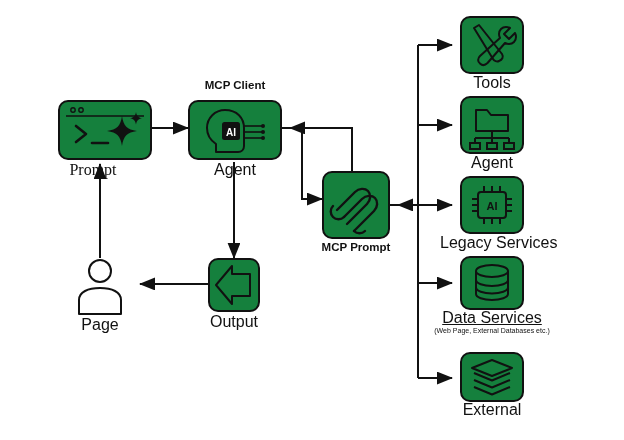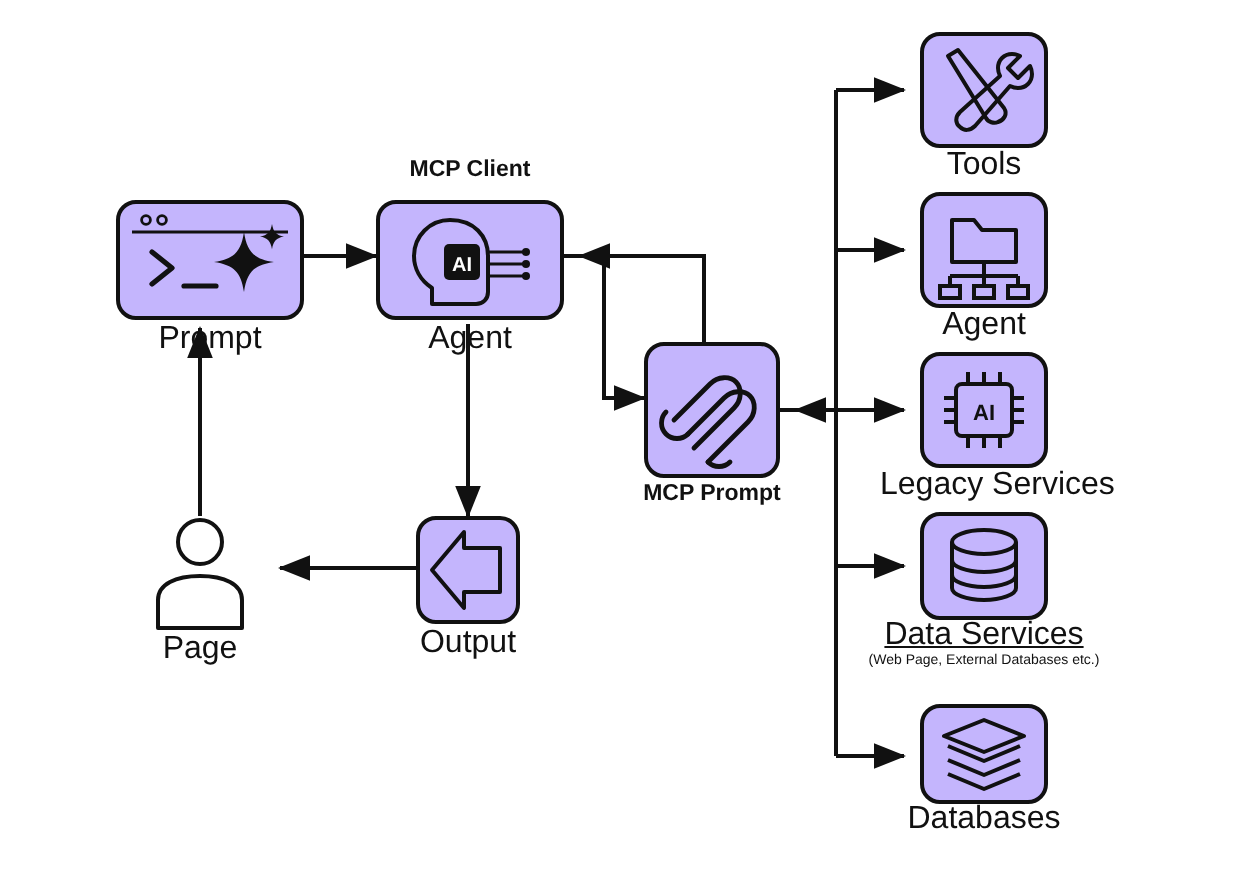--- a/index.html
+++ b/index.html
@@ -23,21 +23,21 @@
   }
   .node {
     position: absolute;
     box-sizing: border-box;
   }
   .box {
     position: absolute;
     box-sizing: border-box;
     border: 2px solid #111111;
     border-radius: 10px;
-    background: #c4b5fd;
+    background: #15803d;
   }
   .label {
     position: absolute;
     text-align: center;
     font-size: 16px;
     line-height: 13px;
     color: #111111;
     white-space: nowrap;
   }
   .label.bold {
@@ -96,21 +96,21 @@
   <svg class="icon-svg" width="90" height="56" viewBox="0 0 90 56">
     <line x1="6" y1="14" x2="84" y2="14" stroke="#111111" stroke-width="1.6"></line>
     <circle cx="13" cy="8" r="2.2" fill="none" stroke="#111111" stroke-width="1.4"></circle>
     <circle cx="21" cy="8" r="2.2" fill="none" stroke="#111111" stroke-width="1.4"></circle>
     <path d="M16,24 L26,32 L16,40" fill="none" stroke="#111111" stroke-width="2.6" stroke-linecap="round" stroke-linejoin="round"></path>
     <line x1="32" y1="41" x2="48" y2="41" stroke="#111111" stroke-width="2.6" stroke-linecap="round"></line>
     <path d="M62,14 C63.5,24 67,27.5 77,29 C67,30.5 63.5,34 62,44 C60.5,34 57,30.5 47,29 C57,27.5 60.5,24 62,14 Z" fill="#111111"></path>
     <path d="M76,10 C76.7,14 78.2,15.6 82,16.3 C78.2,17 76.7,18.6 76,22.6 C75.3,18.6 73.8,17 70,16.3 C73.8,15.6 75.3,14 76,10 Z" fill="#111111"></path>
   </svg>
 </div>
-<div class="label" style="left:58px; top:163px; width:94px;">Prompt</div>
+<div class="label" style="left:46px; top:163px; width:94px;font-family:Liberation Serif, serif;">Prompt</div>
 
 <div class="label bold" style="left:188px; top:79px; width:94px;">MCP Client</div>
 <div class="box" style="left:188px; top:100px; width:94px; height:60px;">
   <svg class="icon-svg" width="90" height="56" viewBox="0 0 90 56">
     <path d="M26,50 L26,42 C20,38 17,32 17,26 C17,16 25,8 35,8 C47,8 54,16 54,26 L54,44 C54,47.5 51.5,50 48,50 Z" fill="none" stroke="#111111" stroke-width="2" stroke-linejoin="round"></path>
     <rect x="32" y="20" width="18" height="18" rx="2.5" fill="#111111"></rect>
     <text x="41" y="33.5" font-family="Liberation Sans, sans-serif" font-size="10" font-weight="bold" fill="#ffffff" text-anchor="middle">AI</text>
     <line x1="54" y1="24" x2="72" y2="24" stroke="#111111" stroke-width="1.6"></line>
     <line x1="54" y1="30" x2="72" y2="30" stroke="#111111" stroke-width="1.6"></line>
     <line x1="54" y1="36" x2="72" y2="36" stroke="#111111" stroke-width="1.6"></line>
@@ -201,13 +201,13 @@
 <div class="sublabel" style="left:412px; top:326px; width:160px;">(Web Page, External Databases etc.)</div>
 
 <div class="box" style="left:460px; top:352px; width:64px; height:50px;">
   <svg class="icon-svg" width="60" height="46" viewBox="0 0 60 46">
     <path d="M30,6 L50,14 L30,22 L10,14 Z" fill="none" stroke="#111111" stroke-width="2" stroke-linejoin="round"></path>
     <path d="M12,19 L30,26.5 L48,19" fill="none" stroke="#111111" stroke-width="2" stroke-linejoin="round"></path>
     <path d="M12,26 L30,33.5 L48,26" fill="none" stroke="#111111" stroke-width="2" stroke-linejoin="round"></path>
     <path d="M12,33 L30,40.5 L48,33" fill="none" stroke="#111111" stroke-width="2" stroke-linejoin="round"></path>
   </svg>
 </div>
-<div class="label" style="left:452px; top:403px; width:80px;">Databases</div>
+<div class="label" style="left:452px; top:403px; width:80px;">External</div>
 
 </body></html>

